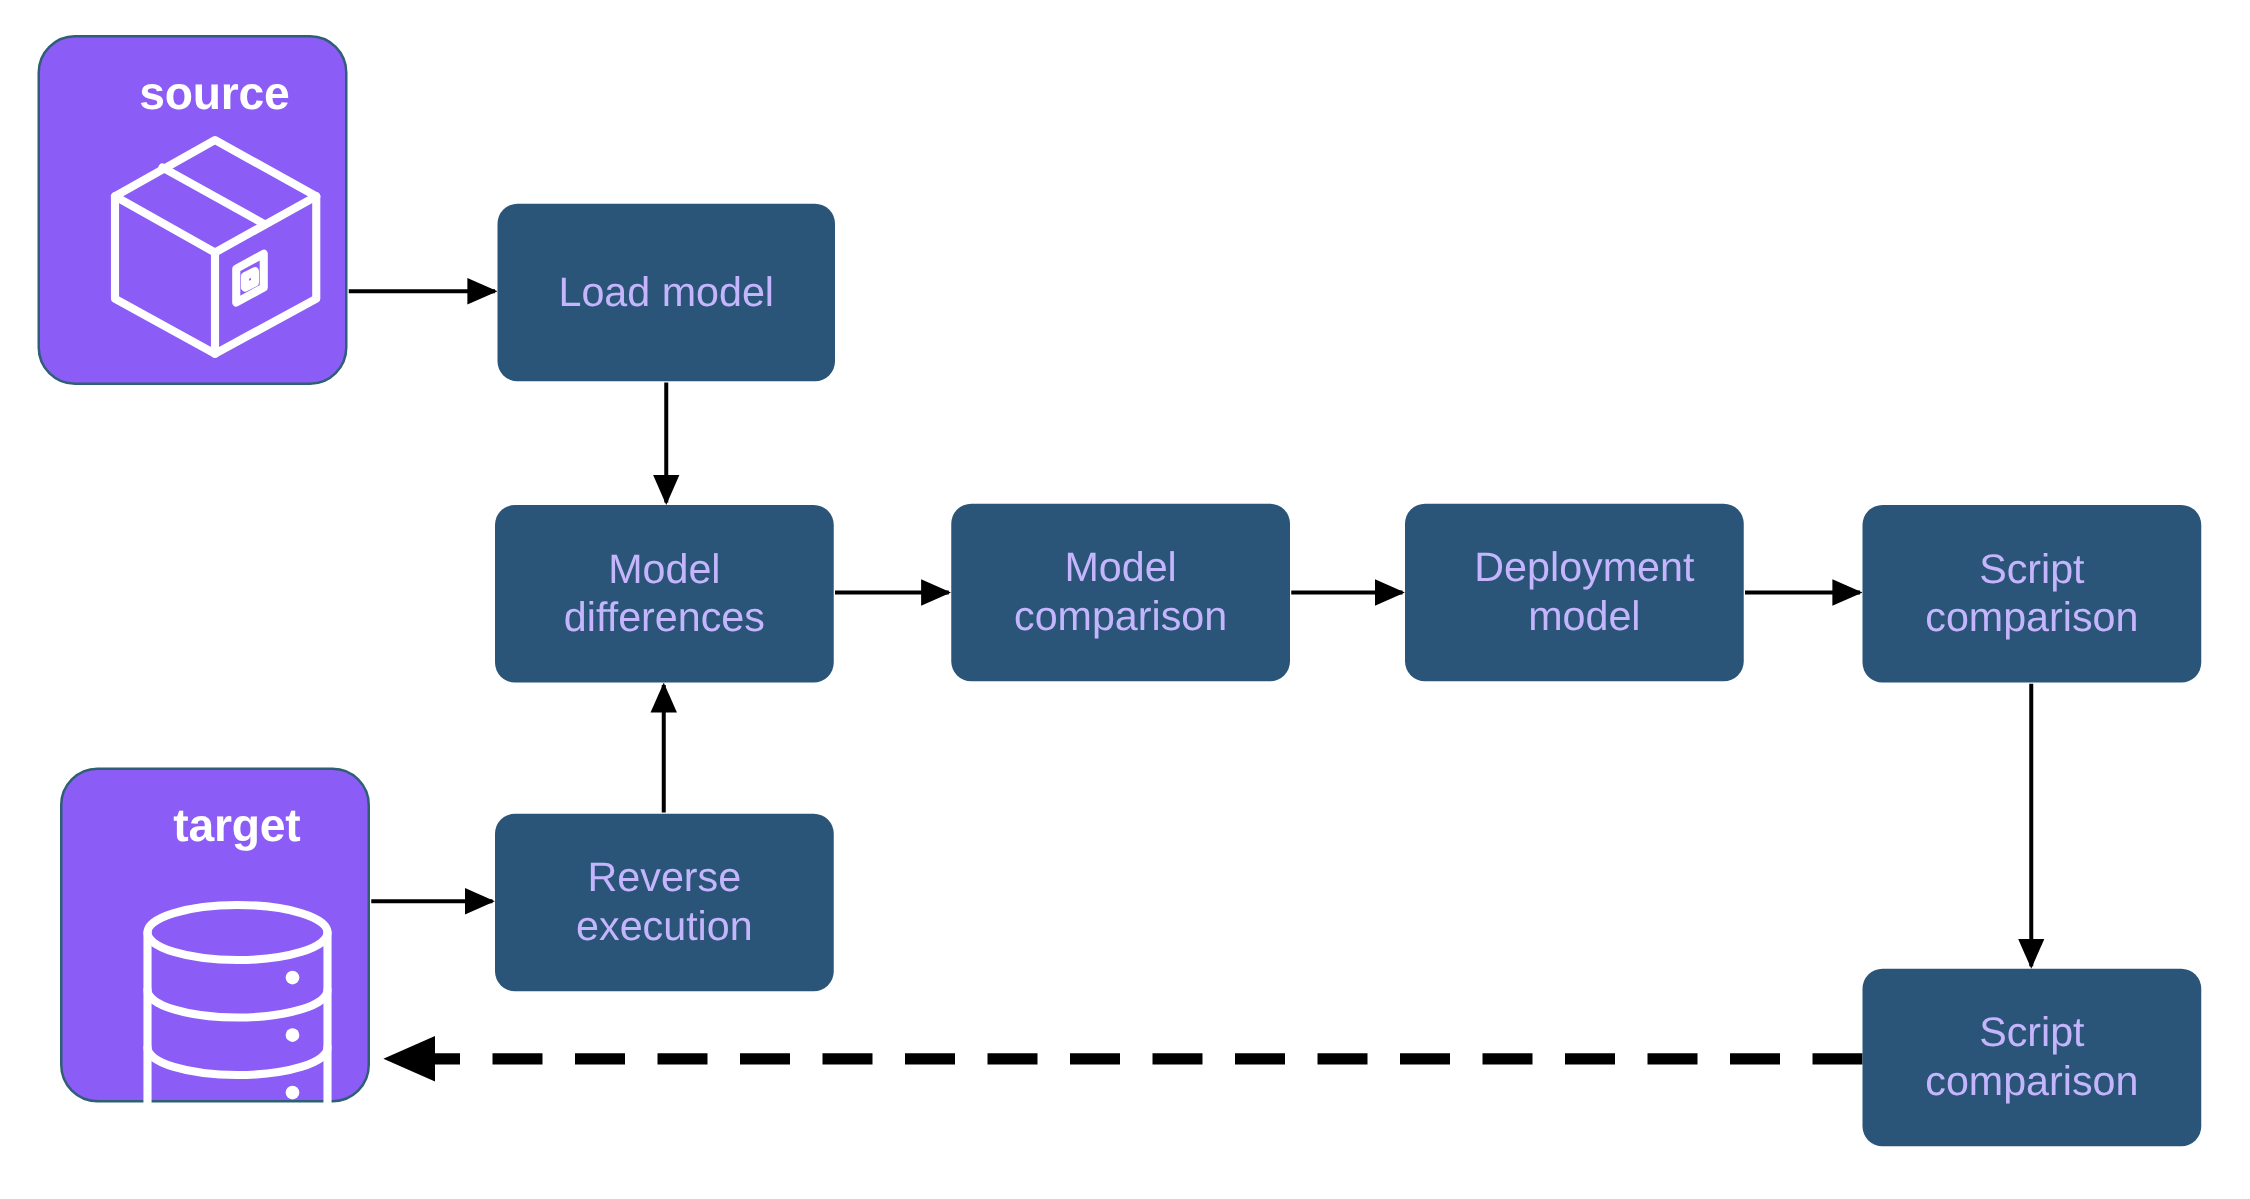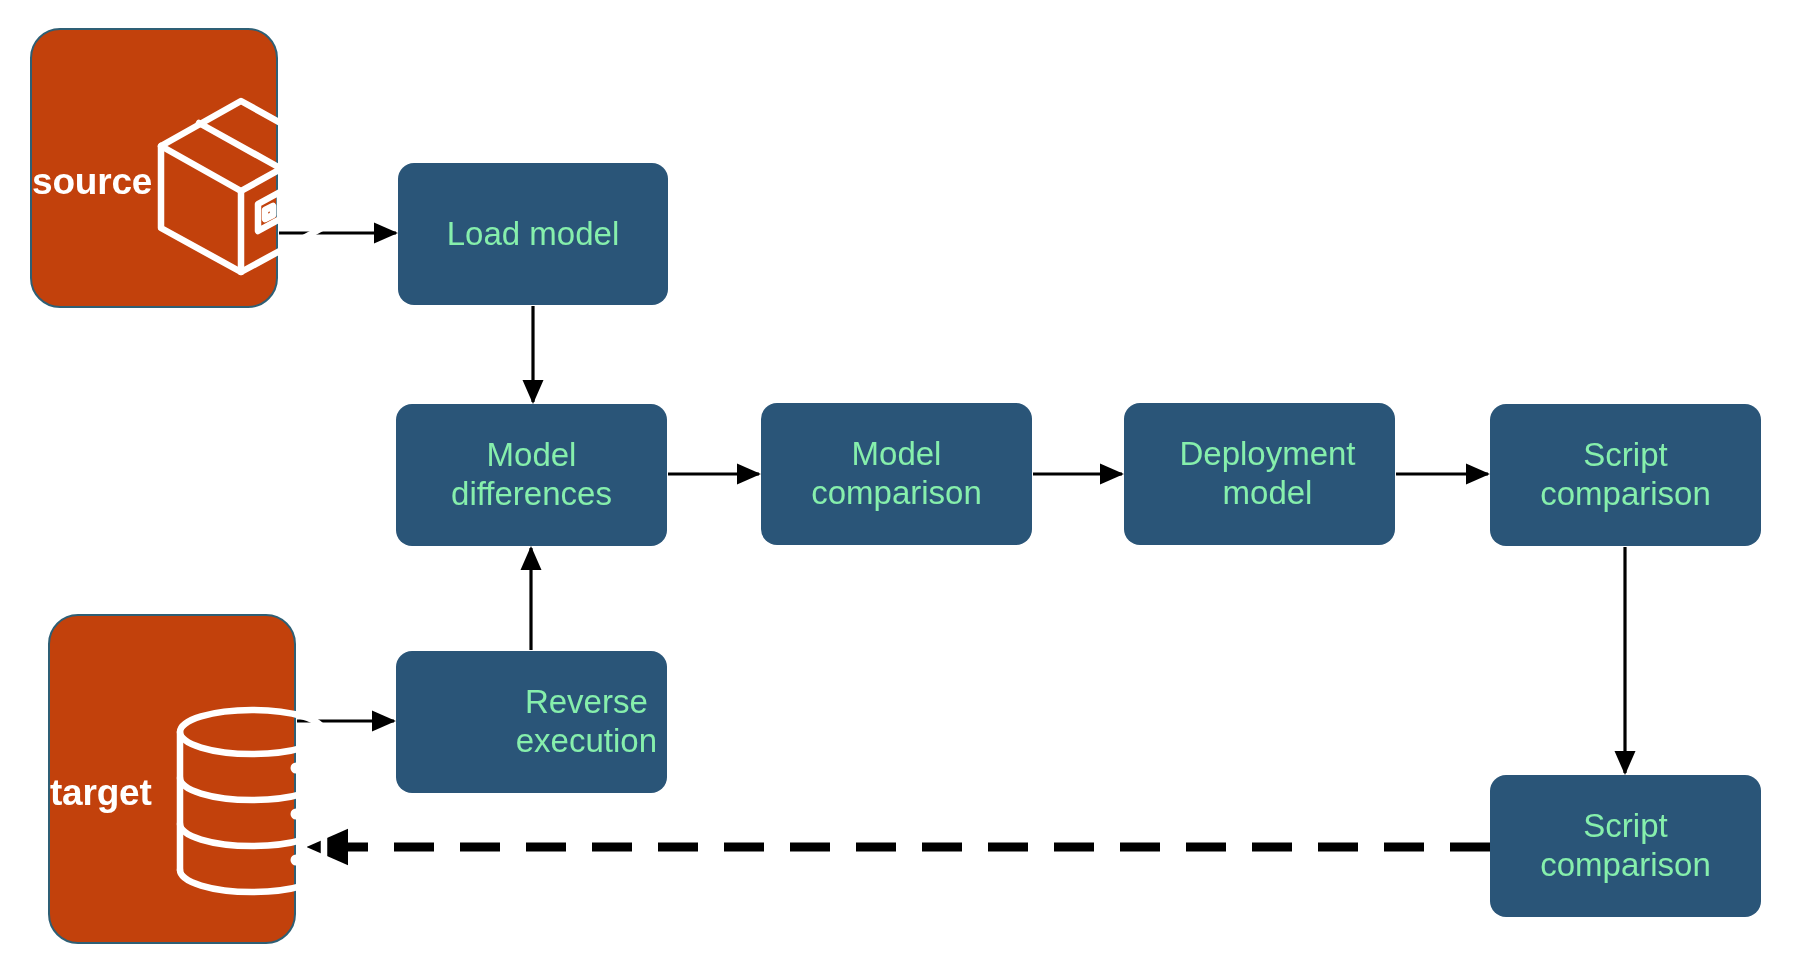--- a/index.html
+++ b/index.html
@@ -24,27 +24,28 @@
     top: 0;
     width: 1800px;
     height: 959px;
     pointer-events: none;
   }
 
   
   .endpoint {
     position: absolute;
     border-radius: 30px;
-    background: #c2410c;
+    background: #8b5cf6;
     border: 2px solid #2E5F75;
     box-sizing: border-box;
     display: flex;
-    flex-direction: row;
+    flex-direction: column;
     align-items: center;
     color: #ffffff;
+    padding-left: 35px;
   }
   .endpoint-label {
     font-size: 37px;
     font-weight: bold;
     letter-spacing: -0.2px;
     line-height: 1;
     text-align: center;
   }
   .endpoint-icon {
     display: block;
@@ -53,21 +54,21 @@
   
   .node {
     position: absolute;
     border-radius: 16px;
     background: #2A5578;
     box-sizing: border-box;
     display: flex;
     align-items: center;
     justify-content: center;
     text-align: center;
-    color: #86efac;
+    color: #c4b5fd;
     font-size: 33px;
     line-height: 1.18;
     padding: 4px 10px;
   }
   .node span { display: block; }
 </style>
 </head>
 <body>
 
 <div id="canvas">
@@ -112,21 +113,21 @@
         <path d="M89 95 L89 176"></path>
 
         <path d="M47 27 L128 72"></path>
 
         <path d="M106 108 L128 96 L128 123 L106 135 Z"></path>
         <path d="M113 114 L121 110 L121 119 L113 123 Z"></path>
       </svg>
     </span>
   </div>
 
-  <div class="endpoint" style="left:48px; top:614px; width:248px; height:330px; padding-top:26px;gap:18px;">
+  <div class="endpoint" style="left:48px; top:614px; width:248px; height:268px; padding-top:26px;gap:18px;">
     <div class="endpoint-label">target</div>
     <span class="endpoint-icon" style="margin-top:22px;">
       <svg width="164" height="192" viewBox="0 0 164 192" xmlns="http://www.w3.org/2000/svg" fill="none" stroke="#ffffff" stroke-width="6.5" stroke-linejoin="round" stroke-linecap="round">
 
         <ellipse cx="82" cy="27" rx="72" ry="22"></ellipse>
 
         <path d="M10 27 L10 165"></path>
         <path d="M154 27 L154 165"></path>
 
         <path d="M10 165 A72 22 0 0 0 154 165"></path>
@@ -166,21 +167,21 @@
     </div>
   </div>
 
   <div class="node" style="left:1490px; top:404px; width:271px; height:142px;">
     <div>
       <span>Script</span>
       <span>comparison</span>
     </div>
   </div>
 
-  <div class="node" style="left:396px; top:651px; width:271px; height:142px;justify-content:flex-end;">
+  <div class="node" style="left:396px; top:651px; width:271px; height:142px;">
     <div>
       <span>Reverse</span>
       <span>execution</span>
     </div>
   </div>
 
   <div class="node" style="left:1490px; top:775px; width:271px; height:142px;">
     <div>
       <span>Script</span>
       <span>comparison</span>

